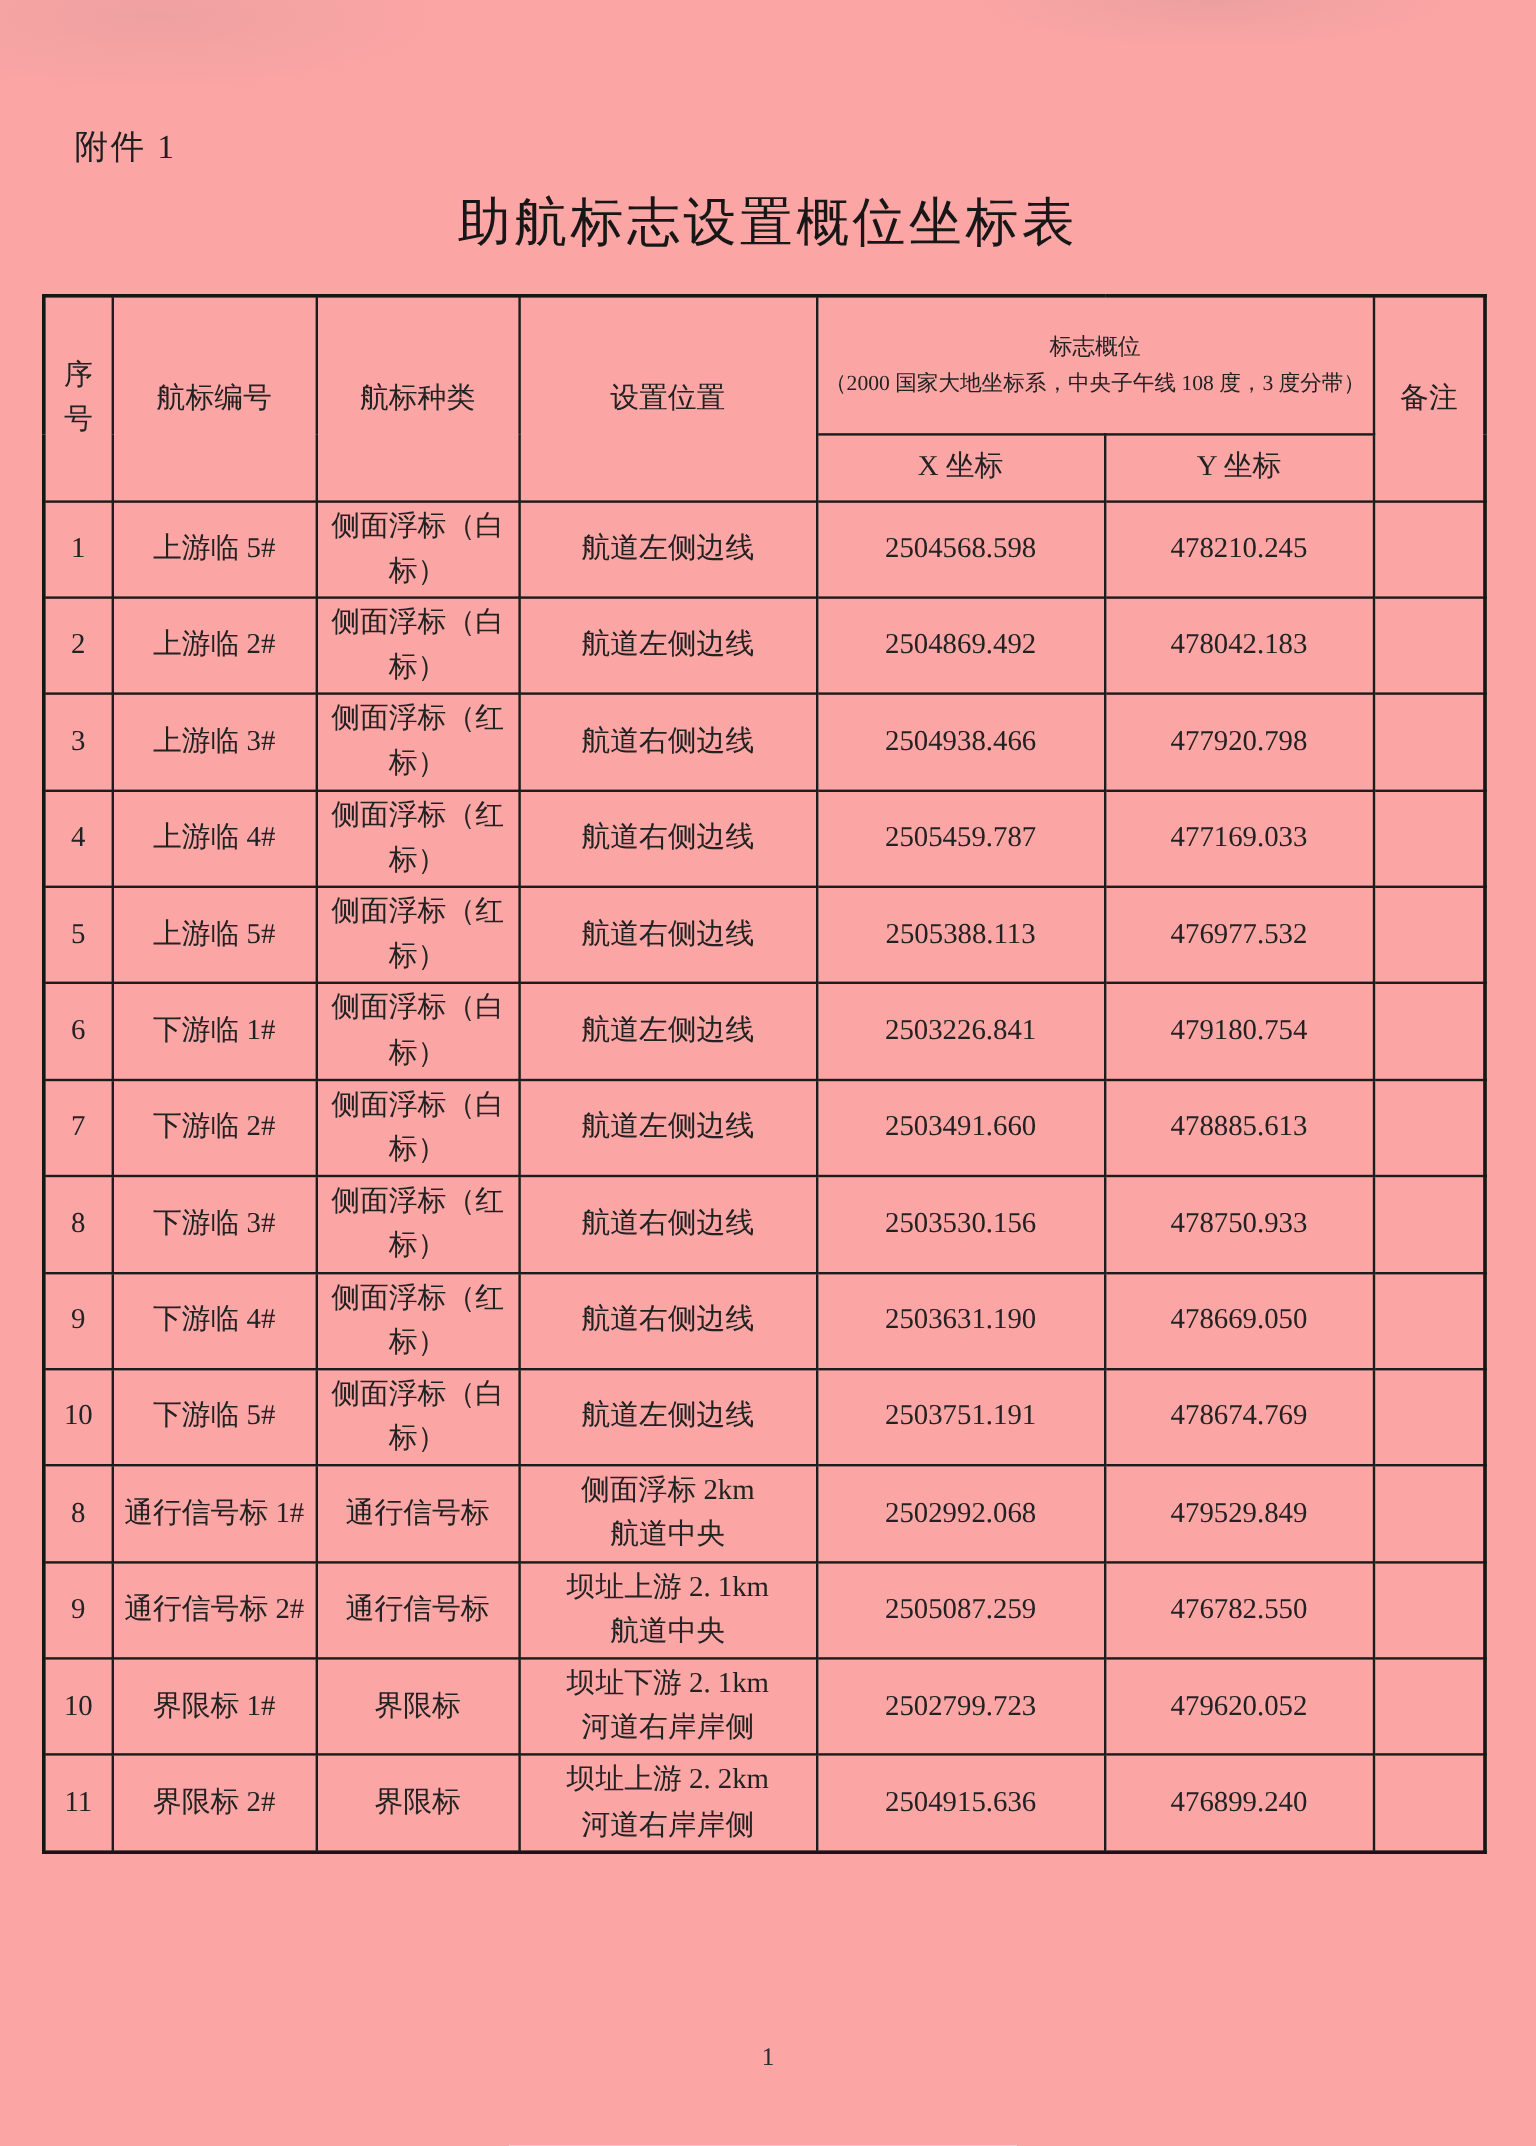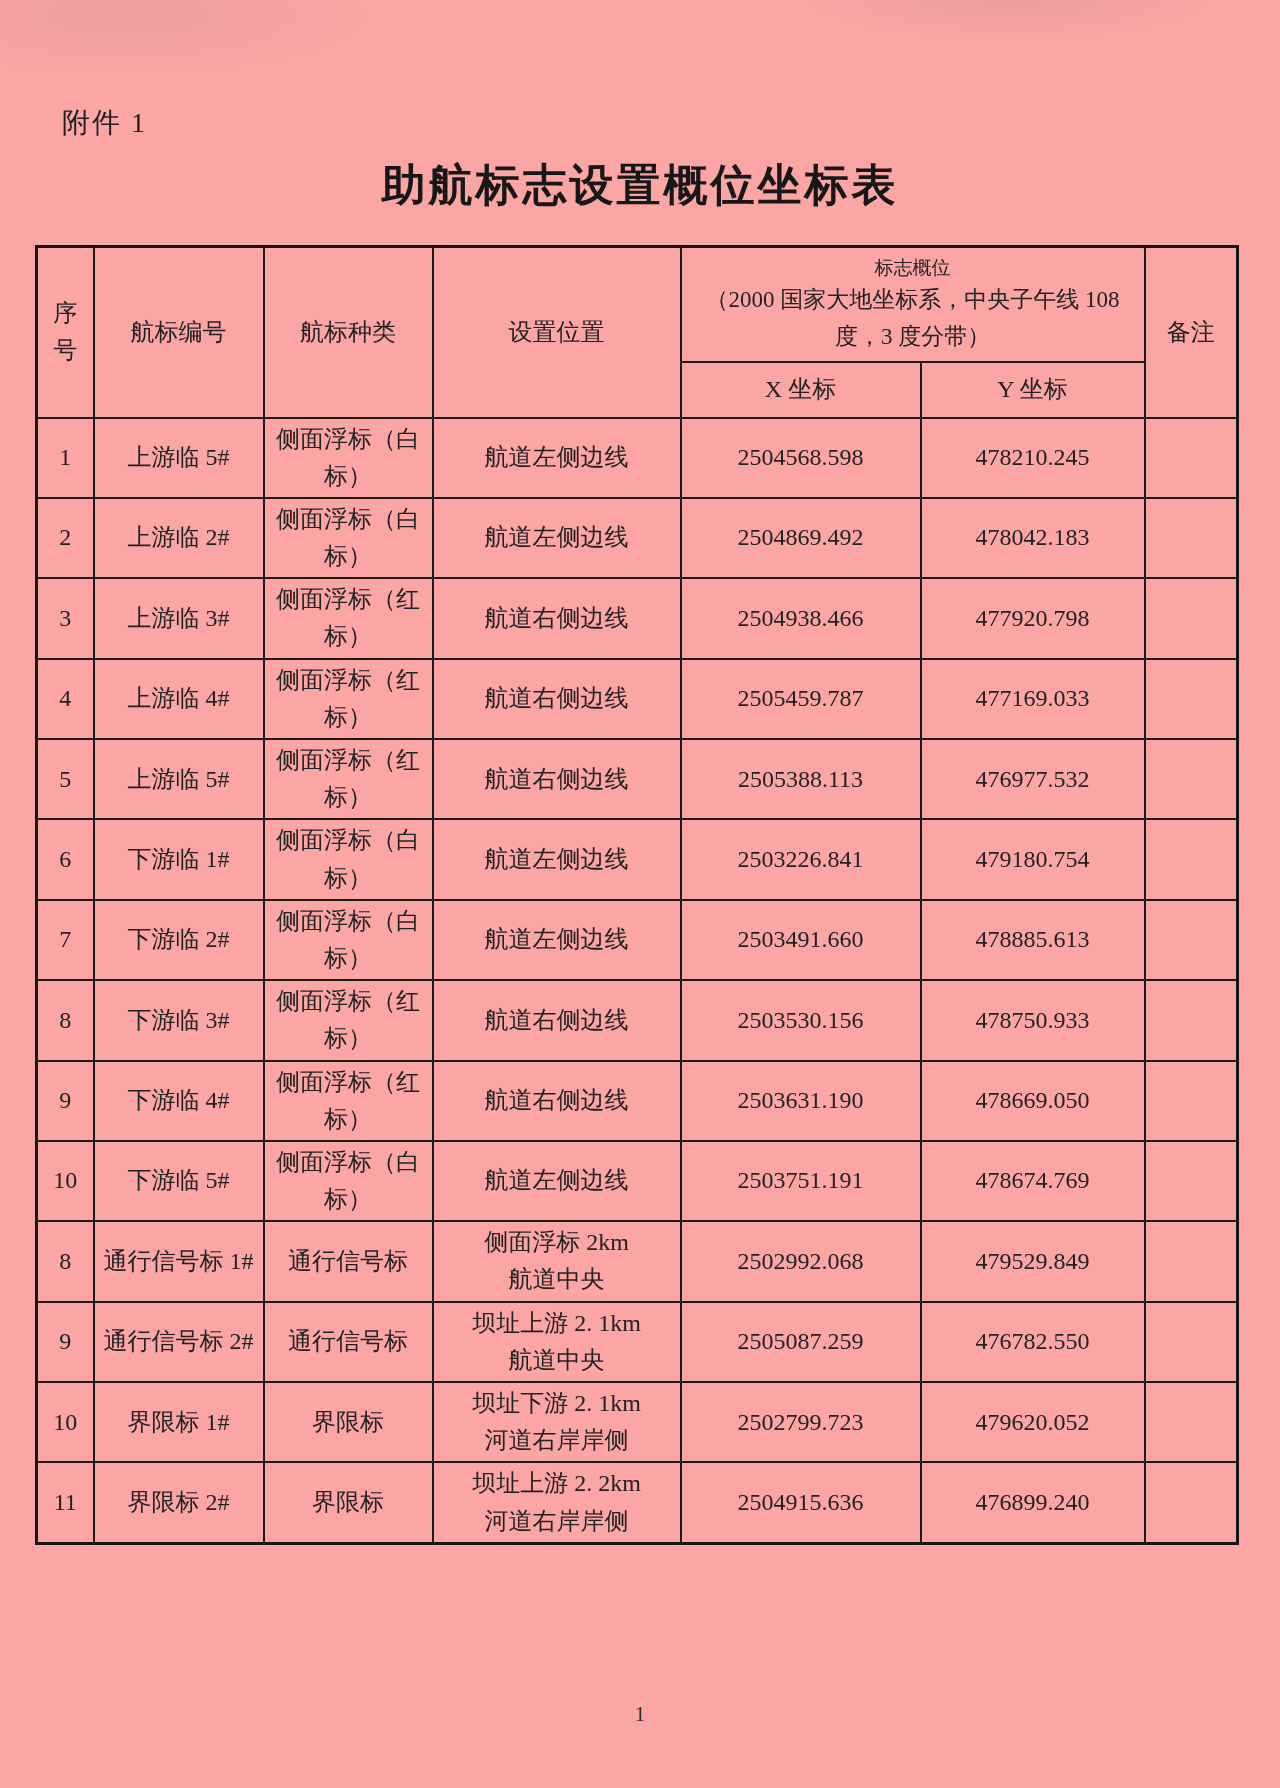--- a/index.html
+++ b/index.html
@@ -35,21 +35,21 @@
     font-size: 28px;
     letter-spacing: 2px;
   }
   .doc-title {
     position: absolute;
     left: 0;
     top: 156px;
     width: 100%;
     text-align: center;
     font-size: 44px;
-    font-weight: bold;
+    font-weight: normal;
     letter-spacing: 3px;
     color: #171717;
   }
   .coord-table {
     position: absolute;
     left: 35px;
     top: 245px;
     width: 1201px;
     border-collapse: collapse;
     table-layout: fixed;
@@ -70,21 +70,21 @@
     font-weight: normal;
     padding: 2px 6px;
     box-sizing: border-box;
     line-height: 1.55;
   }
   .coord-table { border: 3px solid #161616; }
   tr.hdr-group th { height: 115px; }
   tr.hdr-sub th   { height: 56px; }
   tr.data-row td  { height: 74px; }
   .group-line1 { display: block; font-size: 19px; }
-  .group-line2 { display: block; font-size: 23px; line-height: 1.6; }
+  .group-line2 { display: block; font-size: 18px; line-height: 1.6; }
   .pre-wrap { white-space: pre-line; margin-top: 20px; }
   .page-number {
     position: absolute;
     left: 0;
     top: 1702px;
     width: 100%;
     text-align: center;
     font-size: 21px;
     color: #2a2a2a;
   }

